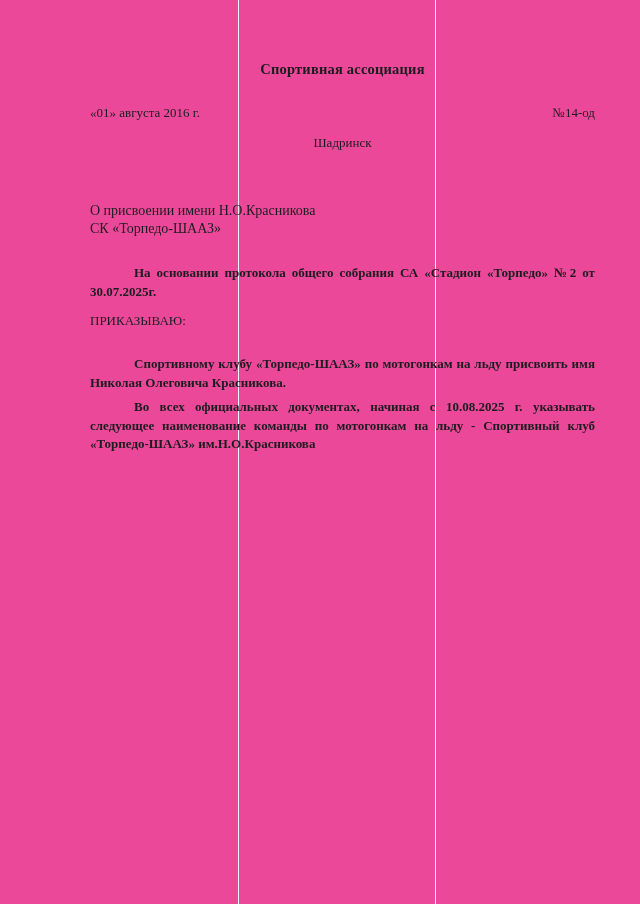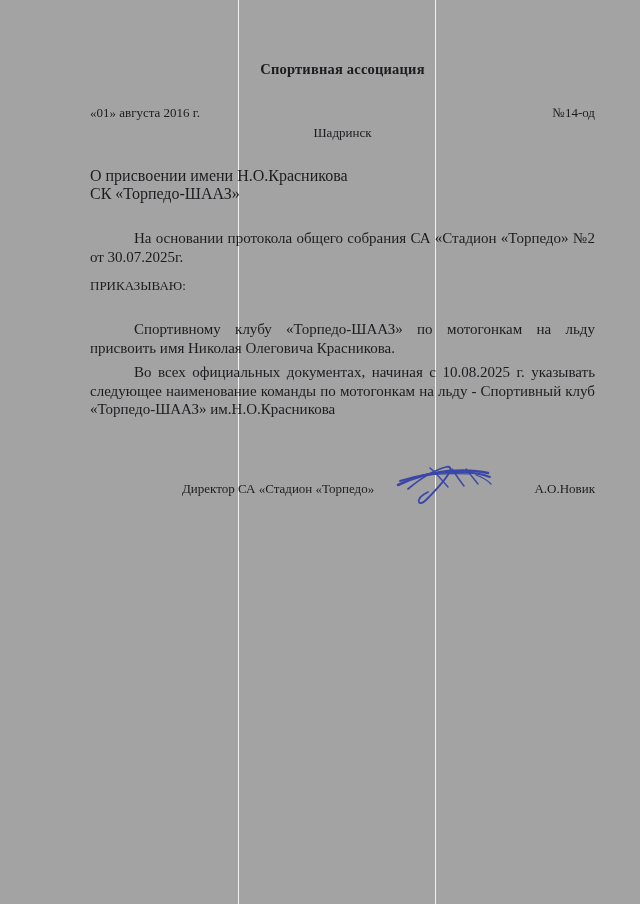--- a/index.html
+++ b/index.html
@@ -12,21 +12,21 @@
     background: #ffffff;
     font-family: "Liberation Serif", "DejaVu Serif", serif;
     color: #1c1c20;
     overflow: hidden;
   }
 
   .page {
     position: relative;
     width: 640px;
     height: 904px;
-    background: #a3a3a3;
+    background: #ec4899;
     box-sizing: border-box;
   }
 
   
   .scan-crease {
     position: absolute;
     top: 0;
     bottom: 0;
     width: 1px;
     background: #f1f2f0;
@@ -67,38 +67,39 @@
     align-items: baseline;
     font-size: 13px;
     margin-top: 26px;
   }
   .meta-date { text-align: left; }
   .meta-number { text-align: left; }
 
   .city {
     text-align: center;
     font-size: 13px;
-    margin-top: 4px;
+    margin-top: 14px;
   }
 
   
   .subject {
-    font-size: 16px;
+    font-size: 14px;
     line-height: 18px;
-    margin-top: 26px;
+    margin-top: 51px;
   }
   .subject div { display: block; }
 
   
   .body-par {
-    font-size: 15px;
+    font-size: 13px;
     line-height: 18.5px;
     text-align: justify;
     text-indent: 44px;
     margin-top: 26px;
+    font-weight: bold;
   }
 
   .order-word {
     font-size: 13px;
     margin-top: 12px;
     text-align: left;
     text-indent: 0;
   }
 
   .par-block { margin-top: 26px; }
@@ -156,33 +157,15 @@
 
     <div class="body-par">На основании протокола общего собрания СА «Стадион «Торпедо» №2 от 30.07.2025г.</div>
 
     <div class="order-word">ПРИКАЗЫВАЮ:</div>
 
     <div class="par-block">
       <div class="body-par">Спортивному клубу «Торпедо-ШААЗ» по мотогонкам на льду присвоить имя Николая Олеговича Красникова.</div>
       <div class="body-par">Во всех официальных документах, начиная с 10.08.2025 г. указывать следующее наименование команды по мотогонкам на льду  - Спортивный клуб «Торпедо-ШААЗ» им.Н.О.Красникова</div>
     </div>
 
-    <div class="sign-row">
-      <div class="sign-title">Директор СА «Стадион «Торпедо»</div>
-
-      <svg class="signature-mark" viewBox="0 0 112 48" aria-hidden="true">
-        <g fill="none" stroke="#3b47a6" stroke-linecap="round" stroke-linejoin="round">
-          <path d="M8 26 C22 19, 40 14, 58 12 C72 11, 86 11, 98 14" stroke-width="2.6"></path>
-          <path d="M10 22 C26 17, 46 13, 66 13 C80 13, 92 15, 100 18" stroke-width="1.9"></path>
-          <path d="M18 30 C30 20, 44 11, 56 8 C60 7, 62 9, 59 14 C54 23, 44 33, 36 41 C33 44, 30 45, 29 43 C28 40, 32 36, 38 33" stroke-width="1.8"></path>
-          <path d="M40 9 C46 14, 52 21, 58 28" stroke-width="1.5"></path>
-          <path d="M62 10 C66 16, 70 22, 74 27" stroke-width="1.5"></path>
-          <path d="M76 10 C80 15, 84 20, 88 25" stroke-width="1.4"></path>
-          <path d="M30 17 C44 15, 62 14, 80 15" stroke-width="1.2"></path>
-          <path d="M86 16 C92 18, 97 21, 101 25" stroke-width="1.3"></path>
-        </g>
-      </svg>
-
-      <div class="sign-name">А.О.Новик</div>
-    </div>
 
   </div>
 </div>
 
 </body></html>

